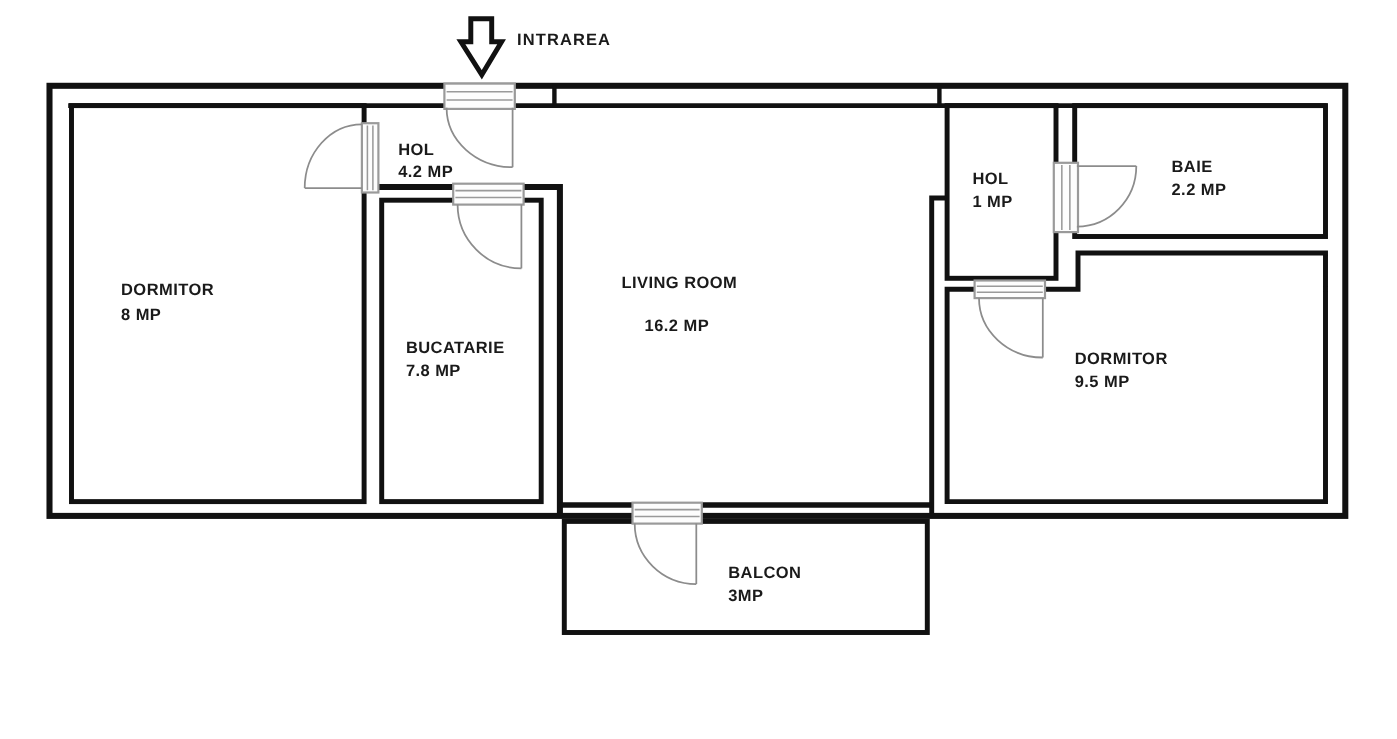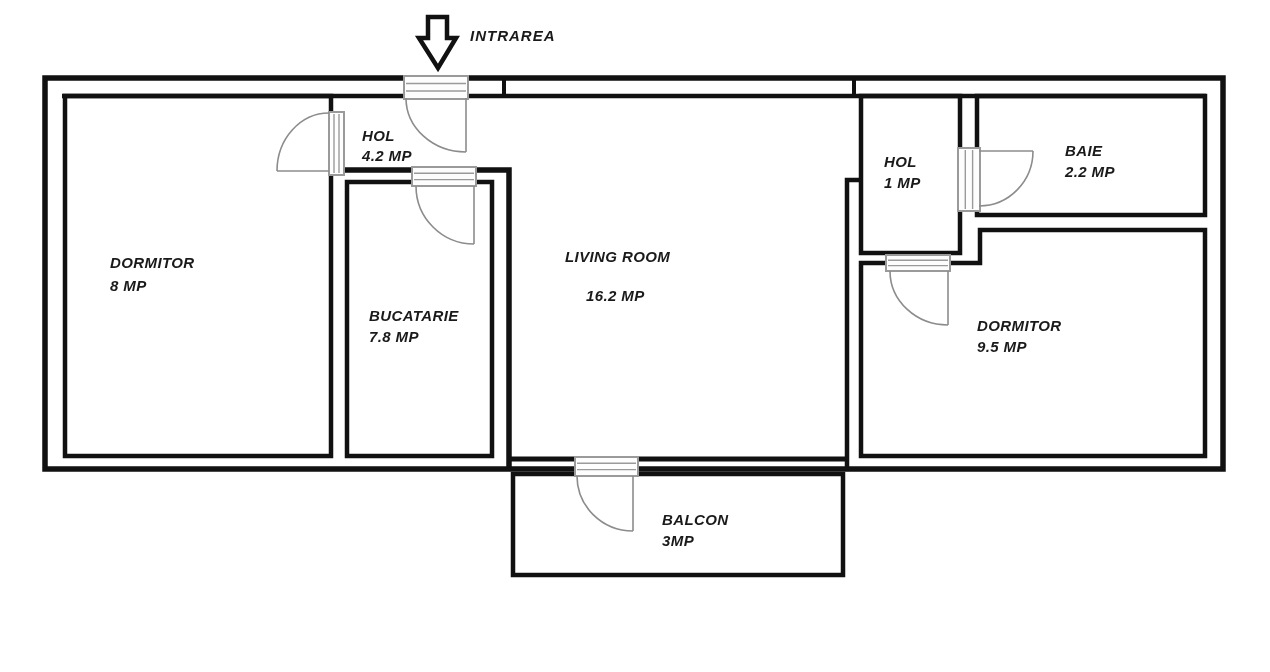--- a/index.html
+++ b/index.html
@@ -8,21 +8,20 @@
     background: #ffffff;
     width: 1270px;
     height: 672px;
     overflow: hidden;
   }
   .plan-stage {
     position: relative;
     width: 1260px;
     height: 672px;
     background: #ffffff;
-    font-style: italic;
   }
   svg { display: block; }
   .wall {
     stroke: #111111;
     fill: none;
     stroke-linecap: butt;
     stroke-linejoin: miter;
   }
   .wall-fill-white { fill: #ffffff; }
   .door-frame {

